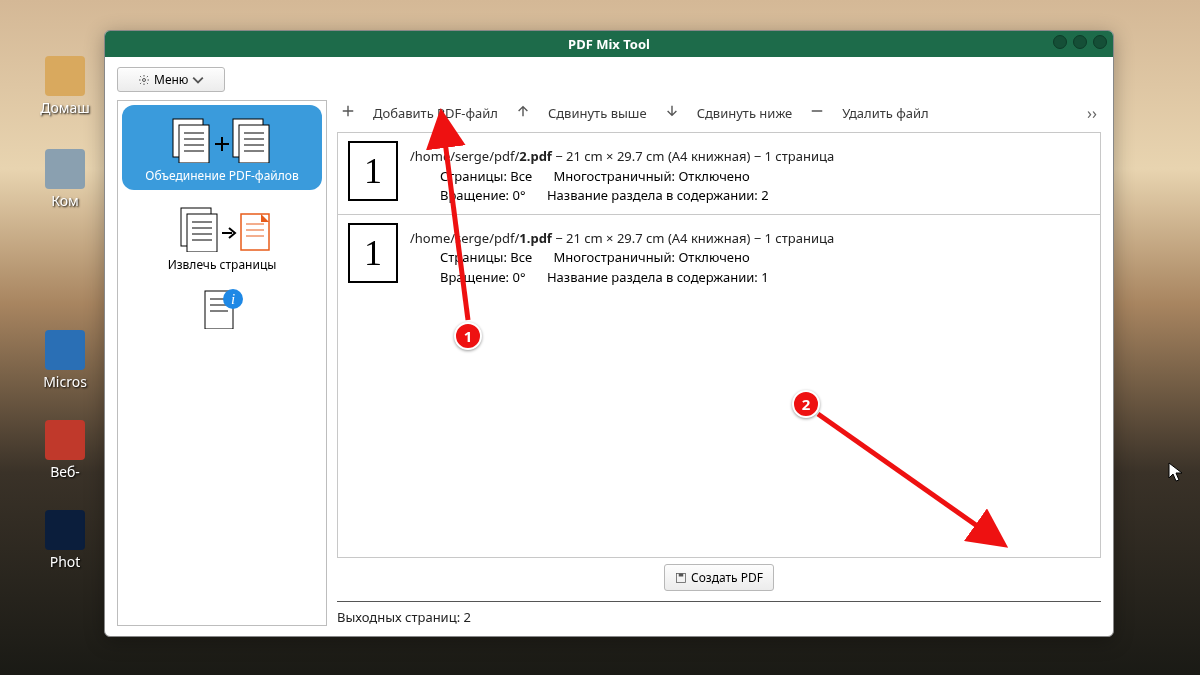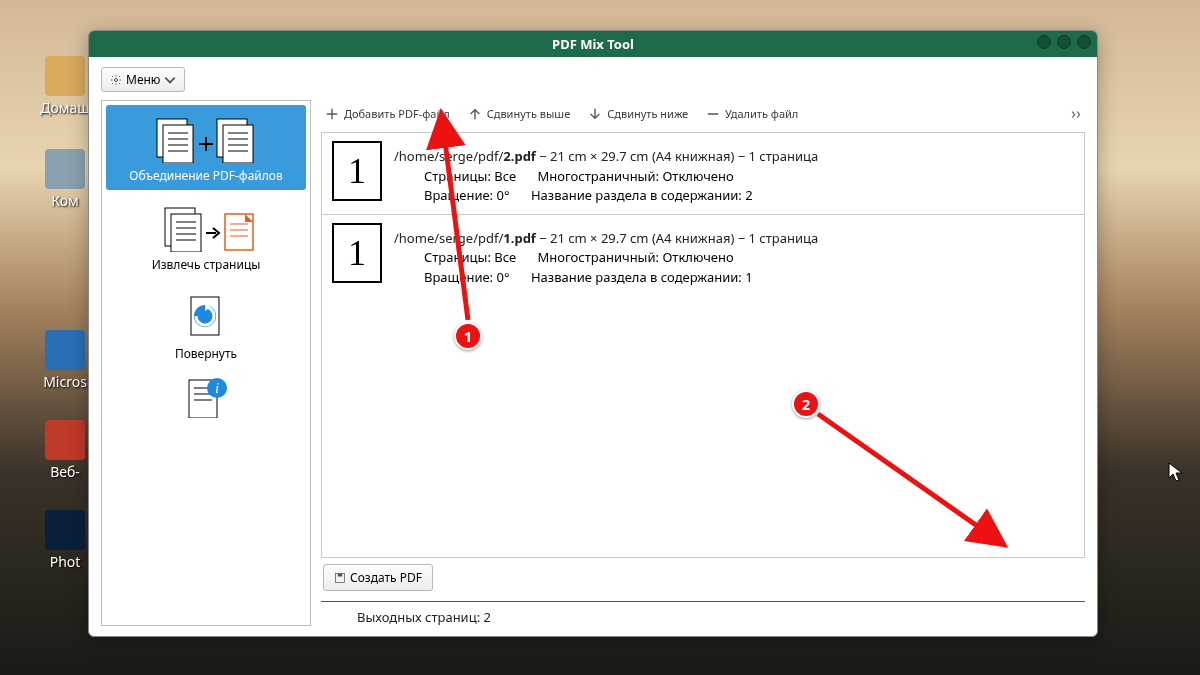--- a/index.html
+++ b/index.html
@@ -11,21 +11,21 @@
     position: relative;
     overflow: hidden;
   }
   .cursor { position:absolute; top:462px; left:1168px; color:white; font-size:18px; pointer-events:none; }
   
   .desktop-icon { position:absolute; left:40px; width:50px; text-align:center; color:white; font-size:14px; text-shadow:1px 1px 2px #000; }
   .desktop-icon .glyph { width:40px; height:40px; margin:0 auto 2px; border-radius:4px; }
 
   .window {
     position:absolute;
-    top:30px; left:88px;
+    top:30px; left:104px;
     width:1010px; height:607px;
     background:#fff;
     border:1px solid #888;
     border-radius:6px;
     overflow:hidden;
     box-shadow:0 4px 20px rgba(0,0,0,.3);
   }
   .titlebar {
     height:26px;
     background:#1d6b4a;
@@ -35,74 +35,74 @@
     font-size:13px; font-weight:bold;
   }
   .wm-buttons { position:absolute; right:6px; top:4px; display:flex; gap:6px; }
   .wm-buttons span { width:14px; height:14px; border-radius:50%; background:#154f37; border:1px solid #0e3c29; display:inline-block; }
   .client { position:absolute; top:26px; bottom:0; left:0; right:0; padding:10px 12px; display:flex; flex-direction:column; }
 
   .top-row { display:flex; gap:10px; align-items:flex-start; }
   .menu-btn {
     background:linear-gradient(#fdfdfd,#ececec);
     border:1px solid #b8b8b8; border-radius:3px;
-    padding:3px 8px; font-size:12px;
+    padding:3px 20px; font-size:12px;
     display:flex; align-items:center; gap:4px;
     box-shadow:inset 0 1px 0 #fff;
     cursor:default;
   }
   .menu-btn svg { width:12px; height:12px; }
 
   .body-row { display:flex; gap:10px; margin-top:8px; flex:1; min-height:0; }
 
   .sidebar {
     width:210px;
     border:1px solid #bdbdbd;
     background:#fff;
     overflow-y:auto;
     padding:4px;
     display:flex; flex-direction:column; gap:4px;
   }
   .side-item {
     text-align:center;
     padding:6px 4px 6px;
-    border-radius:3px;
+    border-radius:12px;
   }
   .side-item.active { background:#3a9bdc; color:#fff; }
   .side-ico { height:54px; display:flex; align-items:center; justify-content:center; }
   .side-item .lbl { font-size:12px; margin-top:2px; }
 
   .main { flex:1; display:flex; flex-direction:column; min-width:0; }
 
   .toolbar { display:flex; gap:18px; align-items:center; padding:2px 4px 8px; color:#3a3a3a; }
-  .tbtn { display:flex; align-items:flex-end; gap:5px; font-size:11px; cursor:default; }
+  .tbtn { display:flex; align-items:flex-start; gap:18px; font-size:13px; cursor:default; }
   .tbtn svg { width:14px; height:14px; stroke:#555; stroke-width:1.6; fill:none; }
   .overflow { margin-left:auto; font-size:16px; color:#666; }
 
   .filelist { border:1px solid #c8c8c8; flex:1; overflow:auto; }
   .filerow { display:flex; gap:12px; border-bottom:1px solid #c8c8c8; padding:8px 10px; }
   .filerow:last-child { border-bottom:none; }
   .thumb { width:50px; height:60px; border:2px solid #000; display:flex; align-items:center; justify-content:center; font-family:"Times New Roman",serif; font-size:36px; }
   .fileinfo { flex:1; font-size:13px; line-height:1.5; }
   .fileinfo .path { color:#222;margin-top:6px; }
   .fileinfo .path b { font-weight:bold; }
   .subrow { padding-left:30px; }
   .kv { display:inline-block; margin-right:18px; }
 
-  .bottom-btn-row { display:flex; justify-content:flex-start; padding:6px 2px 4px; }
+  .bottom-btn-row { display:flex; justify-content:center; padding:6px 2px 4px; }
   .create-btn {
     background:linear-gradient(#fdfdfd,#ececec);
     border:1px solid #b8b8b8; border-radius:3px;
     padding:4px 10px; font-size:12px;
     display:flex; align-items:center; gap:4px;
     cursor:default;
   }
 
   .status-sep { border:none; border-top:1px solid #555; margin:6px 0 4px; }
-  .status { font-size:13px; color:#222; padding:2px 0 0;margin-left:36px; }
+  .status { font-size:13px; color:#222; padding:2px 0 0; }
 
   
   .annot { position:absolute; pointer-events:none; }
   .badge { width:28px; height:28px; background:#e11; border:2px solid #fff; border-radius:50%; color:#fff; font-weight:bold; display:flex; align-items:center; justify-content:center; font-size:15px; box-shadow:0 1px 3px rgba(0,0,0,.4); }
 </style>
 </head>
 <body>
 
 <div class="desktop-icon" style="top:56px">
   <div class="glyph" style="background:#d9a95e"></div>
@@ -188,31 +188,20 @@
               <polygon points="94,12 102,20 94,20" fill="#e85c1a"></polygon>
               <line x1="79" y1="22" x2="97" y2="22" stroke="#e85c1a"></line>
                 <line x1="79" y1="28" x2="97" y2="28" stroke="#e85c1a"></line>
                 <line x1="79" y1="34" x2="97" y2="34" stroke="#e85c1a"></line>
             </svg>
           </div>
           <div class="lbl">Извлечь страницы</div>
         </div>
 
 
-        <div class="side-item">
-          <div class="side-ico">
-            <svg width="50" height="50" viewBox="0 0 50 50">
-              <rect x="10" y="6" width="28" height="38" fill="#fff" stroke="#000"></rect>
-              <circle cx="24" cy="25" r="11" fill="#1e88e5"></circle>
-              <path d="M24 16 a9 9 0 1 1 -9 9" stroke="#fff" stroke-width="3" fill="none"></path>
-              <polygon points="24,12 24,20 30,16" fill="#fff"></polygon>
-            </svg>
-          </div>
-          <div class="lbl">Повернуть</div>
-        </div>
 
 
         <div class="side-item" style="padding-bottom:0">
           <div class="side-ico" style="height:40px">
             <svg width="50" height="40" viewBox="0 0 50 40">
               <rect x="8" y="2" width="28" height="38" fill="#fff" stroke="#000"></rect>
               <line x1="13" y1="10" x2="31" y2="10" stroke="#000"></line>
                 <line x1="13" y1="16" x2="31" y2="16" stroke="#000"></line>
                 <line x1="13" y1="22" x2="31" y2="22" stroke="#000"></line>
               <circle cx="36" cy="10" r="10" fill="#1e88e5"></circle>

